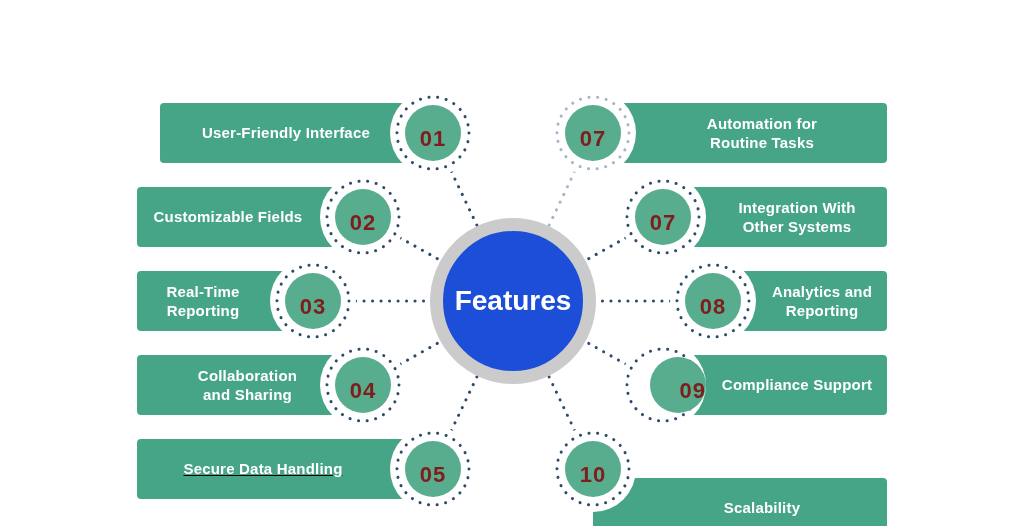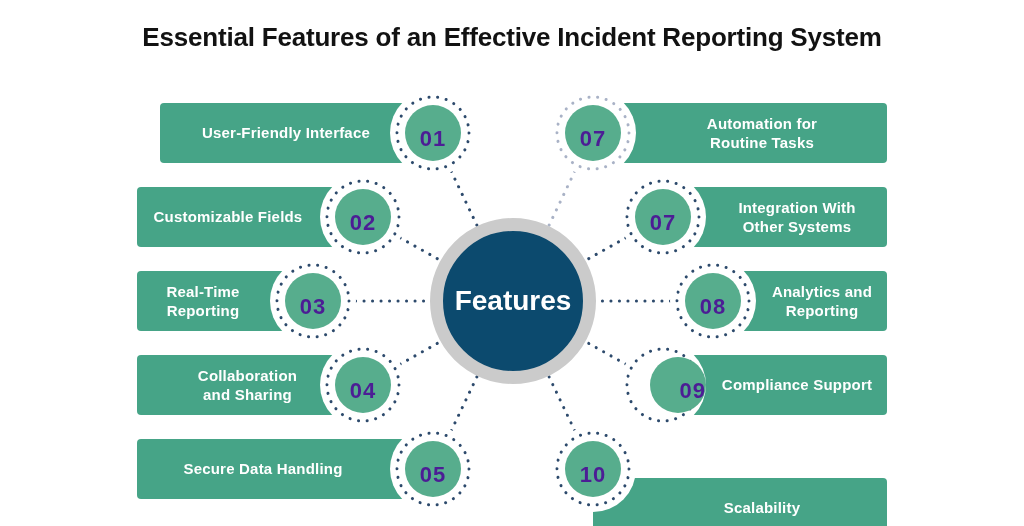--- a/index.html
+++ b/index.html
@@ -32,36 +32,35 @@
     position:absolute;width:86px;height:86px;border-radius:50%;
     background:#ffffff;z-index:3;
   }
   .ring{position:absolute;z-index:4;}
   .numcircle{
     position:absolute;width:56px;height:56px;border-radius:50%;
     background:#57ad8d;z-index:5;
     display:flex;align-items:center;justify-content:center;
   }
   .numcircle span{
-    color:#4c1d95;font-size:22px;font-weight:700;letter-spacing:1px;margin-top:12px;
+    color:#7f1d1d;font-size:22px;font-weight:700;letter-spacing:1px;margin-top:12px;
   }
   .hub{
     position:absolute;left:430px;top:218px;z-index:6;
     width:140px;height:140px;border-radius:50%;
-    background:#0c4a6e;border:13px solid #cbcbcb;
+    background:#1d4ed8;border:13px solid #cbcbcb;
     display:flex;align-items:center;justify-content:center;
   }
   .hub span{color:#ffffff;font-size:28px;font-weight:700;}
 </style>
 </head>
 <body>
 
 <div class="canvas">
 
-  <h1 class="title">Essential Features of an Effective Incident Reporting System</h1>
 
   <svg class="connectors" width="1024" height="526">
     <g fill="none" stroke-width="3" stroke-linecap="round" stroke-dasharray="0.1 8.4">
       <line x1="433" y1="133" x2="513" y2="301" stroke="#2d4a6c"></line>
       <line x1="363" y1="217" x2="513" y2="301" stroke="#2d4a6c"></line>
       <line x1="313" y1="301" x2="513" y2="301" stroke="#2d4a6c"></line>
       <line x1="363" y1="385" x2="513" y2="301" stroke="#2d4a6c"></line>
       <line x1="433" y1="469" x2="513" y2="301" stroke="#2d4a6c"></line>
       <line x1="593" y1="133" x2="513" y2="301" stroke="#a9b2c6"></line>
       <line x1="663" y1="217" x2="513" y2="301" stroke="#2d4a6c"></line>
@@ -114,21 +113,21 @@
 and Sharing</span>
   </div>
   <div class="disk" style="left:320px;top:342px;"></div>
   <svg class="ring" style="left:323px;top:345px;" width="80" height="80">
     <circle cx="40" cy="40" r="36" fill="none" stroke-width="3" stroke-linecap="round" stroke-dasharray="0.1 8.6" stroke="#2d4a6c"></circle>
   </svg>
   <div class="numcircle" style="left:335px;top:357px;">
     <span>04</span>
   </div>
 
-  <div class="bar left" style="left:137px;top:439px;width:296px;">
+  <div class="bar left" style="left:137px;top:439px;width:296px;text-decoration:underline;">
     <span class="bar-label">Secure Data Handling</span>
   </div>
   <div class="disk" style="left:390px;top:426px;"></div>
   <svg class="ring" style="left:393px;top:429px;" width="80" height="80">
     <circle cx="40" cy="40" r="36" fill="none" stroke-width="3" stroke-linecap="round" stroke-dasharray="0.1 8.6" stroke="#2d4a6c"></circle>
   </svg>
   <div class="numcircle" style="left:405px;top:441px;">
     <span>05</span>
   </div>
 

